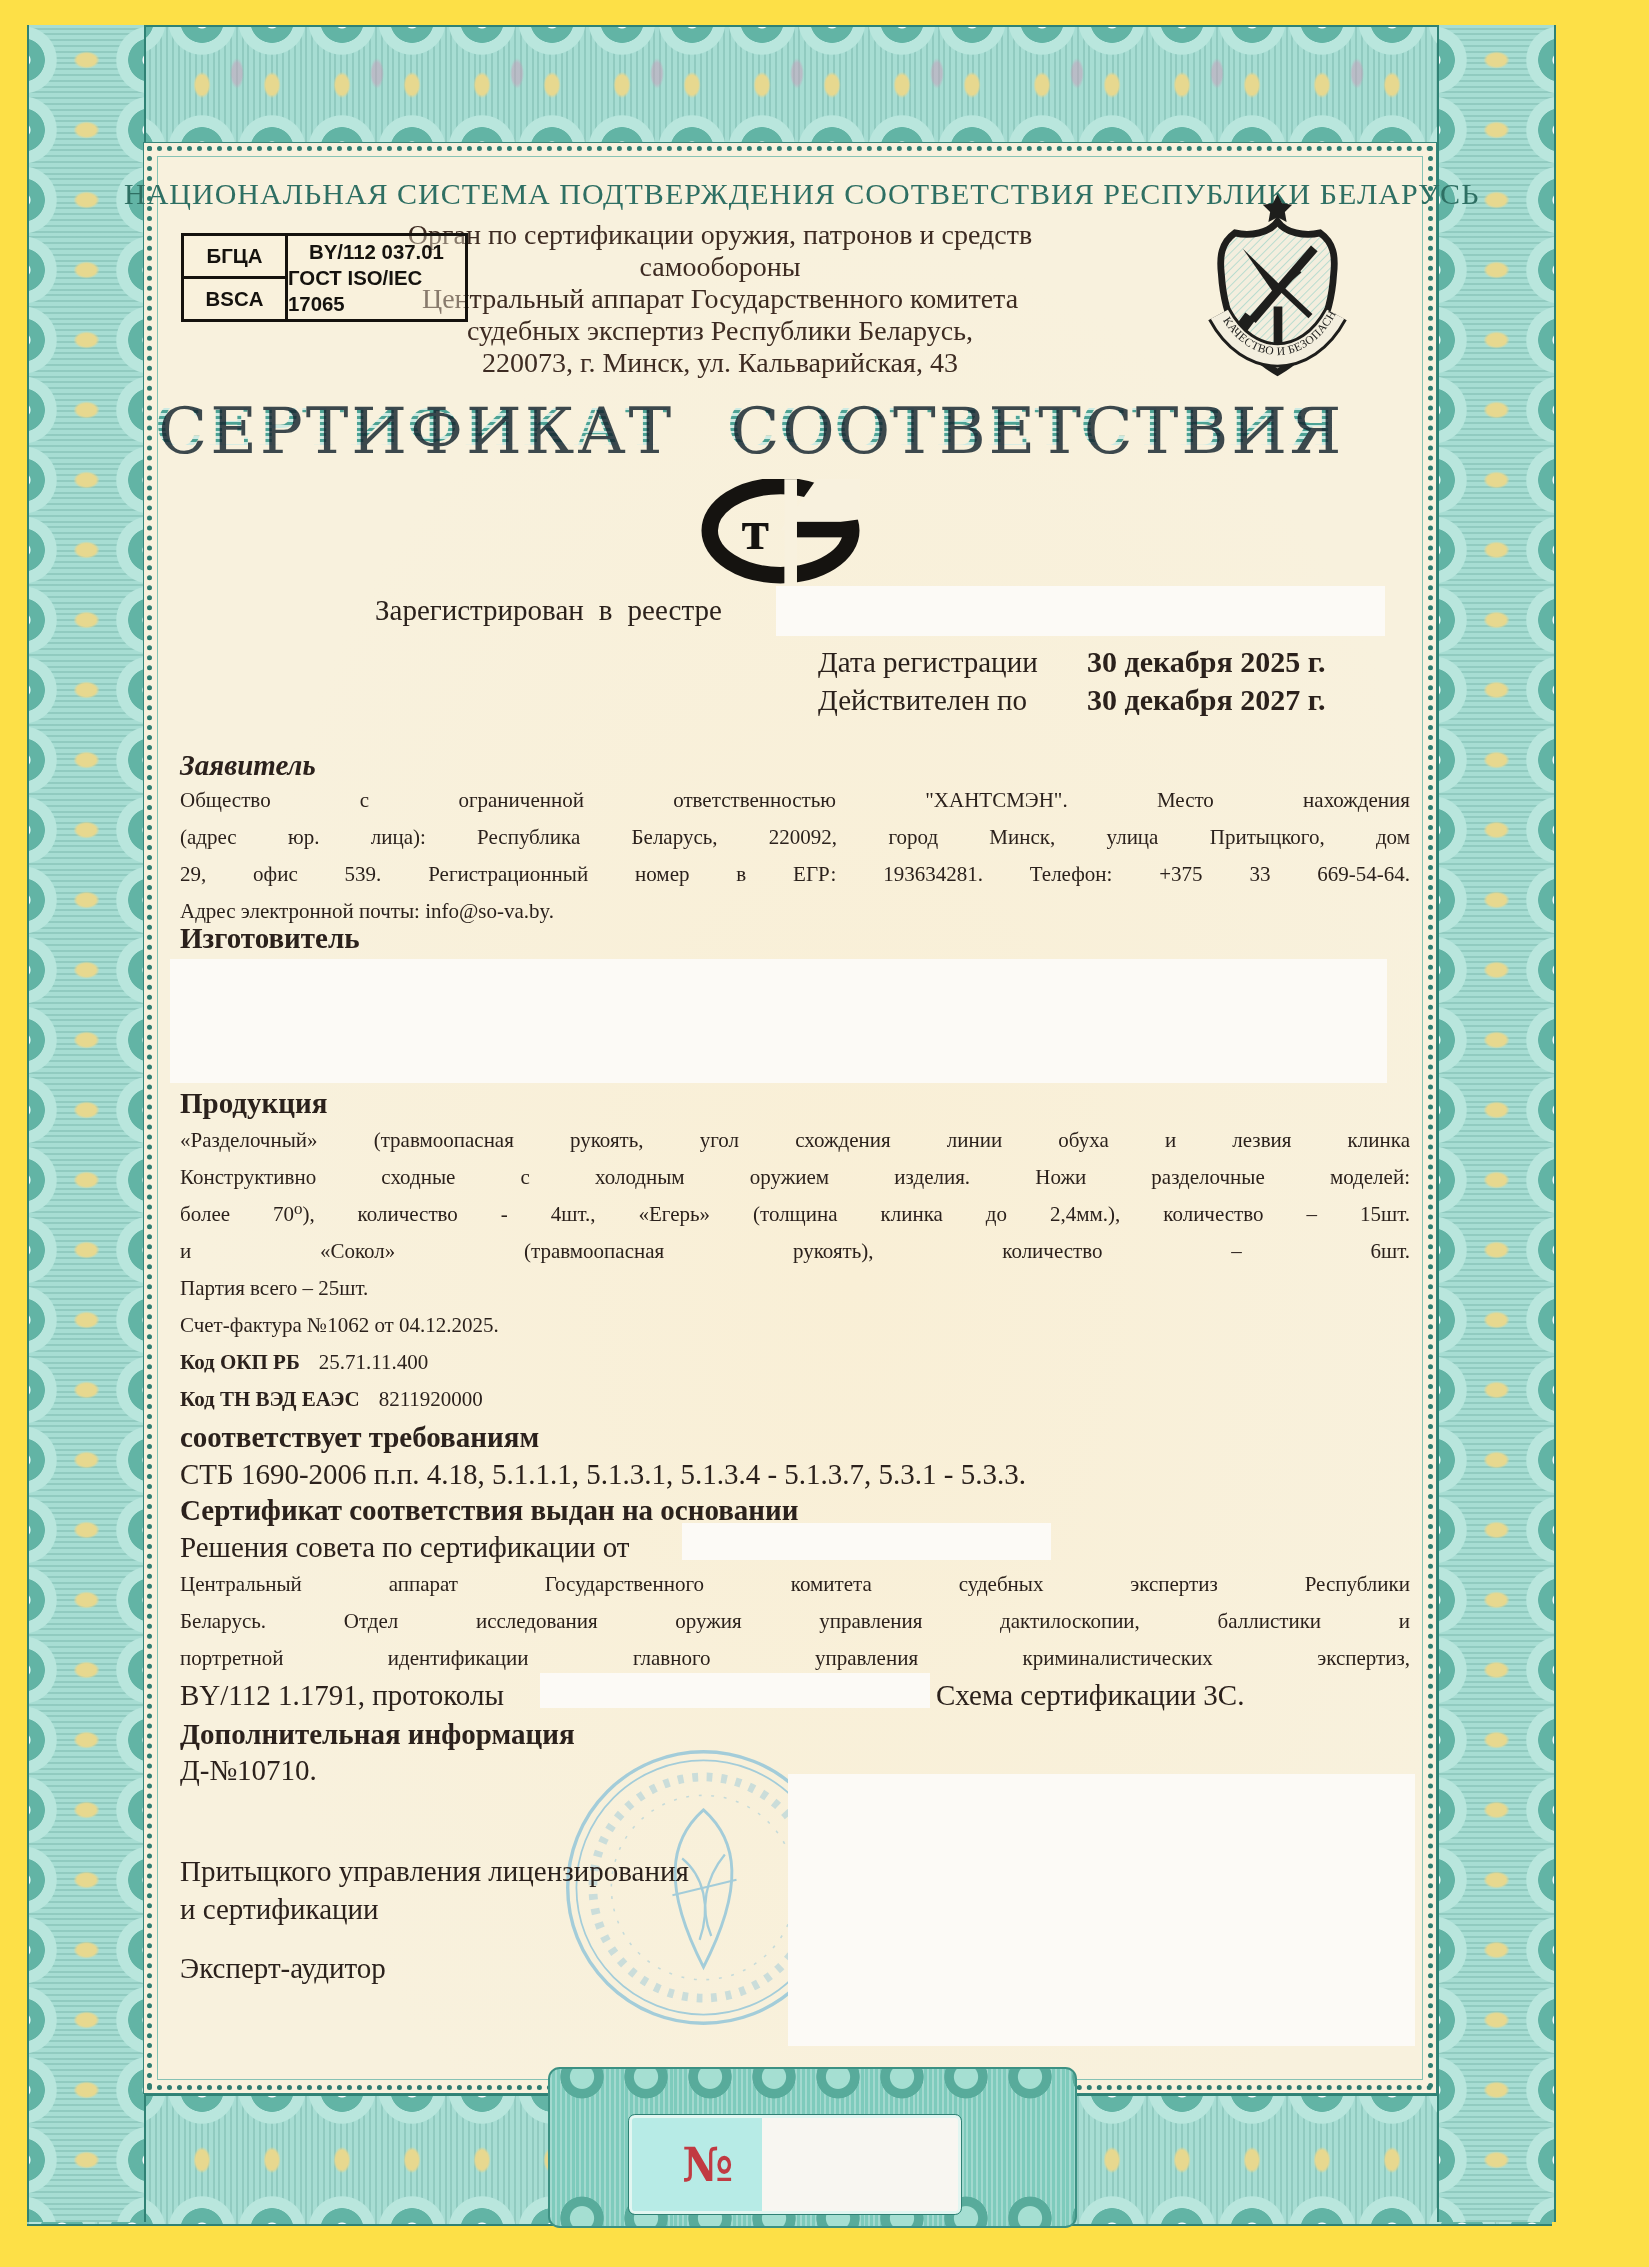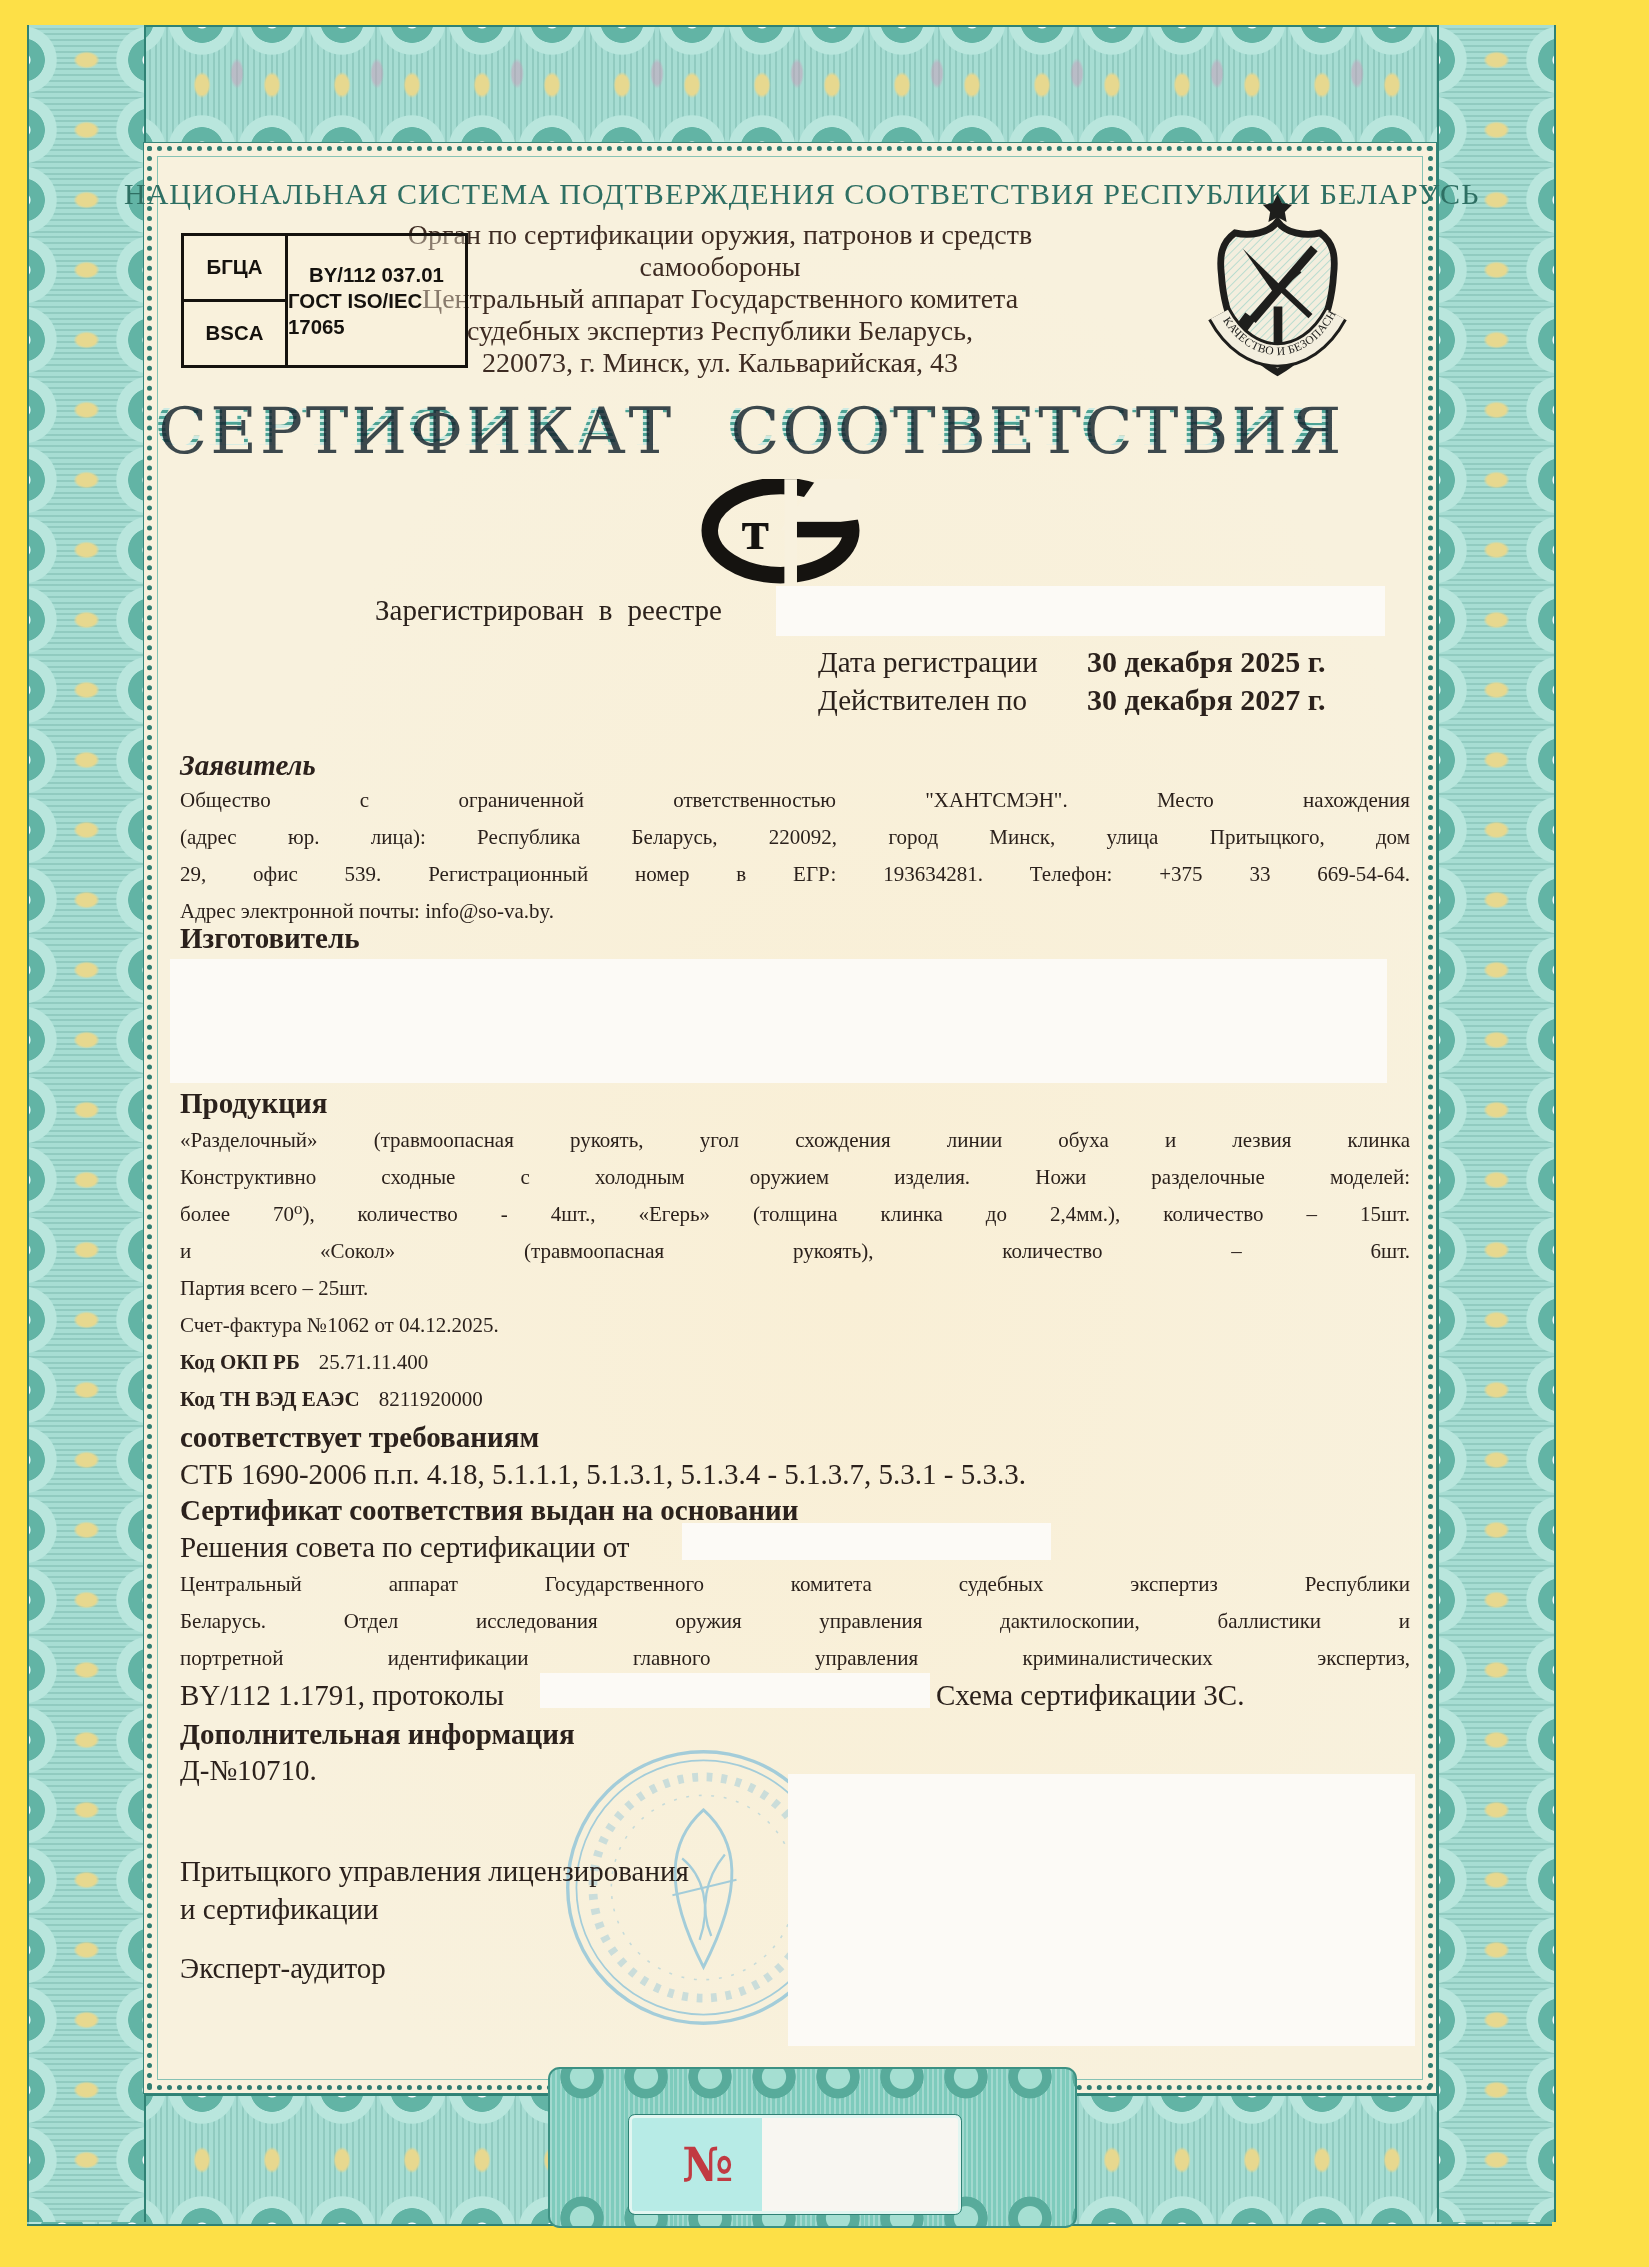--- a/index.html
+++ b/index.html
@@ -40,21 +40,21 @@
   .jline{text-align:justify;text-align-last:justify;}
   .redact{position:absolute;background:#fcfaf6;z-index:5;}
   .sys{font-family:"Liberation Serif",serif;color:#2e6f63;font-size:30px;letter-spacing:1px;text-align:center;}
   .hdr{color:#3d2b22;font-size:28px;line-height:32px;text-align:center;white-space:nowrap;}
   .cert-title{font-family:"DejaVu Serif",serif;font-weight:normal;font-size:64px;letter-spacing:2.9px;word-spacing:33px;
       text-align:center;white-space:nowrap;
       background:repeating-linear-gradient(0deg,#cdeae2 0 2.9px,#4da294 2.9px 5.8px);
       -webkit-background-clip:text;background-clip:text;color:transparent;
       text-shadow:3.9px 4.9px 0 rgba(18,34,44,.82);}
   
-  .accr{position:absolute;left:181px;top:233px;width:287px;height:135px;border:3.9px solid #15120e;
+  .accr{position:absolute;left:181px;top:233px;width:287px;height:89px;border:3.9px solid #15120e;
         display:flex;z-index:4;box-sizing:border-box;background:rgba(249,242,221,.4);}
   .accr .lcol{width:101px;border-right:3.9px solid #15120e;display:flex;flex-direction:column;}
   .accr .lcell{flex:1;display:flex;align-items:center;justify-content:center;
         font-family:"Liberation Sans",sans-serif;font-weight:bold;font-size:20.4px;color:#15120e;}
   .accr .lcell:first-child{border-bottom:3.9px solid #15120e;}
   .accr .rcol{flex:1;display:flex;flex-direction:column;align-items:center;justify-content:center;
         font-family:"Liberation Sans",sans-serif;font-weight:bold;font-size:20.4px;color:#15120e;line-height:26px;}
   
   .medallion{position:absolute;left:548px;top:2067px;width:529px;height:161px;z-index:6;
       background-color:#7ecbbc;border:2.9px solid #3c9183;border-radius:11.6px;box-sizing:border-box;

